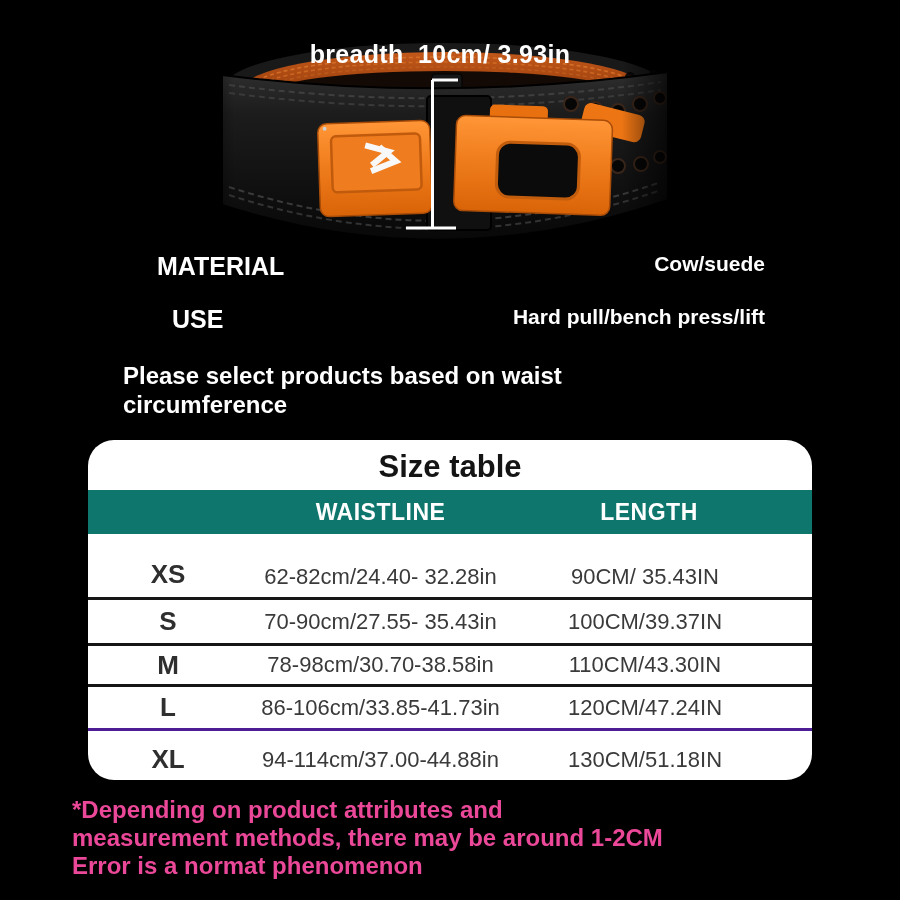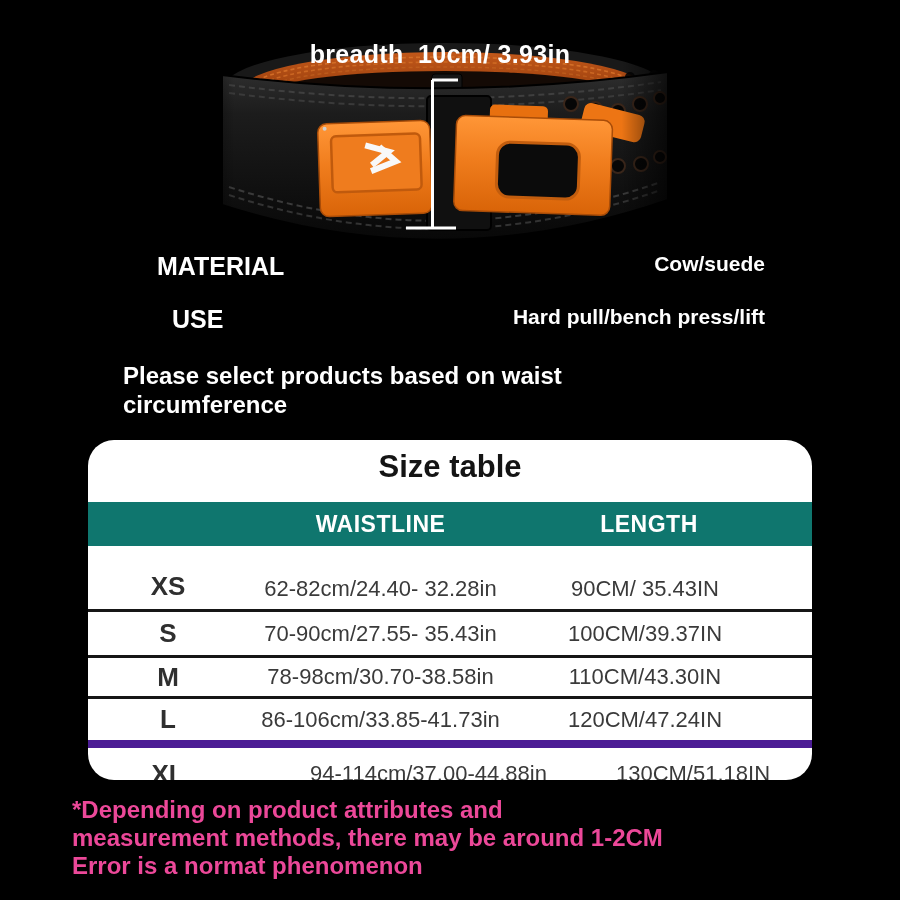--- a/index.html
+++ b/index.html
@@ -20,35 +20,35 @@
   .use-v{top:305px;}
 
   
   .waist-note{position:absolute;left:123px;top:361px;color:#fff;font-weight:700;
     font-size:24px;line-height:29px;}
   .waist-note span{display:block;}
 
   
   .card{position:absolute;left:88px;top:440px;width:724px;height:340px;background:#fff;
     border-radius:26px;overflow:hidden;}
-  .card-title{height:62px;line-height:54px;text-align:center;color:#141414;
+  .card-title{height:50px;line-height:54px;text-align:center;color:#141414;
     font-size:31px;font-weight:700;}
   .thead{height:44px;display:grid;grid-template-columns:160px 265px 1fr;align-items:center;}
   .thead .hcell{color:#fff;font-weight:700;font-size:23px;text-align:center;letter-spacing:.5px;}
   .thead .len{padding-right:27px;}
   .trow{display:grid;grid-template-columns:160px 265px 1fr;align-items:center;box-sizing:border-box;}
   .trow .cell{text-align:center;}
   .trow .len{padding-right:35px;}
   .size-cell{font-weight:700;font-size:26px;color:#2f2f2f;}
   .val-cell{font-size:22px;color:#3a3a3a;white-space:pre;}
   .r0{height:63px;align-items:end;padding-bottom:7px;}
   .r1{height:46px;border-top:3px solid #161616;}
   .r2{height:41px;border-top:3px solid #161616;}
   .r3{height:44px;border-top:3px solid #161616;}
-  .r4{height:60px;border-top:8px solid #4c1d95;gap:48px;}
+  .r4{height:60px;border-top:3px solid #4c1d95;}
 
   
   .footnote{position:absolute;left:72px;top:796px;color:#ec4899;font-weight:700;
     font-size:24px;line-height:28px;}
   .footnote span{display:block;}
 </style>
 </head>
 <body>
 
 <div class="stage">

